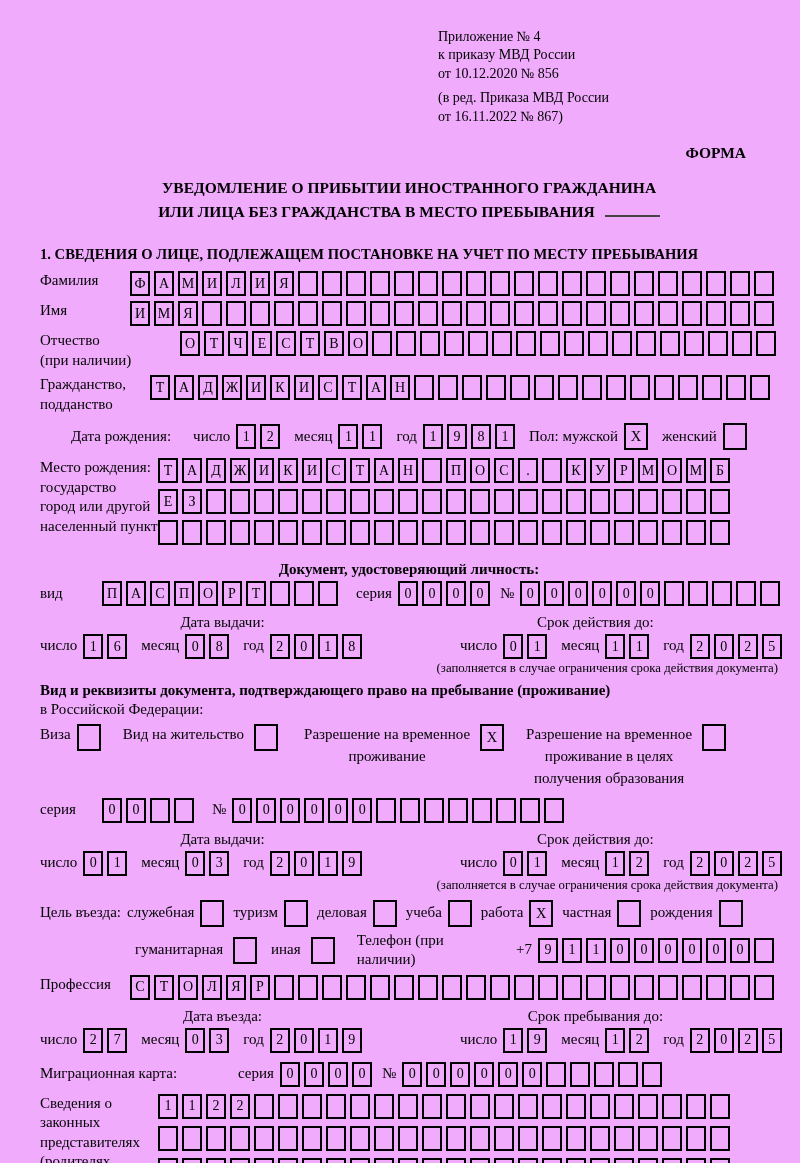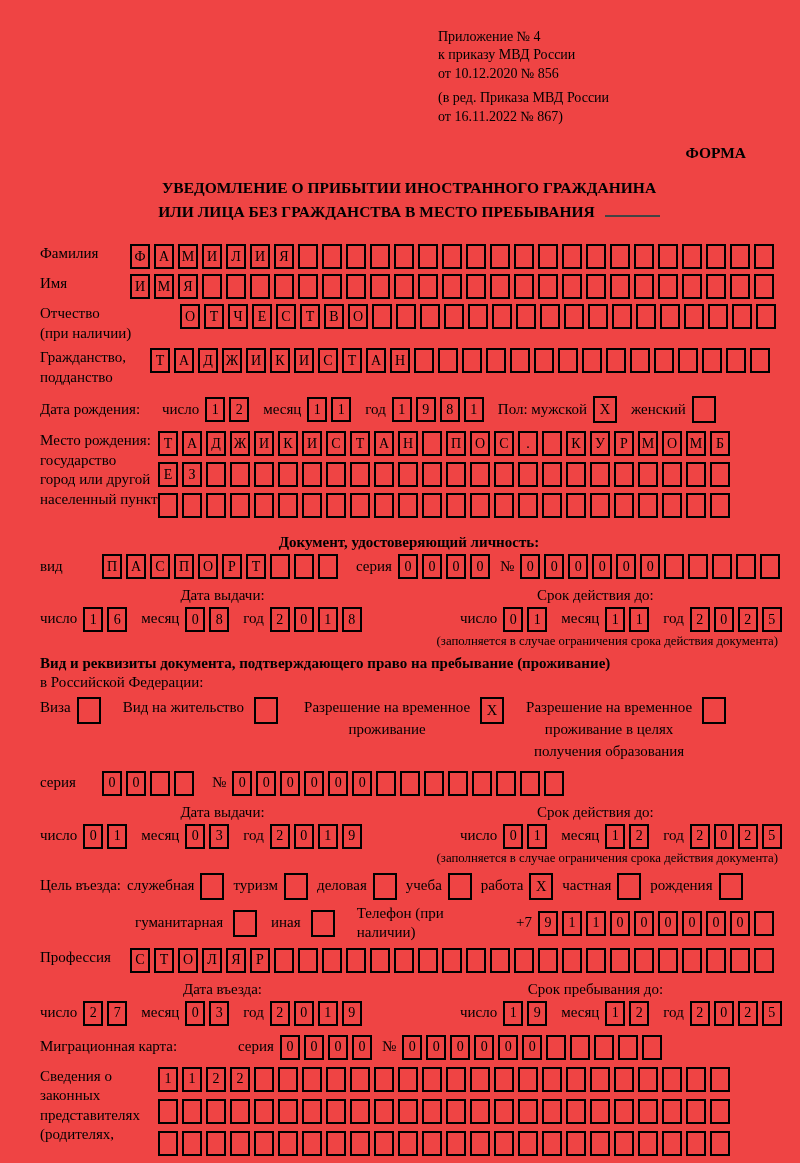--- a/index.html
+++ b/index.html
@@ -1,16 +1,16 @@
 <!DOCTYPE html>
 <html><head>
 <meta charset="utf-8">
 <style>
   html,body{margin:0;padding:0;background:#fff;}
-  .page{width:800px;height:1163px;box-sizing:border-box;background:#ef4444;color:#000;
+  .page{width:800px;height:1163px;box-sizing:border-box;background:#f0abfc;color:#000;
         font-family:"Liberation Serif","DejaVu Serif",serif;font-size:15px;
         padding:28px 22px 8px 40px;overflow:hidden;position:relative;}
   .hdr{margin-left:398px;font-size:14px;line-height:1.32;}
   .hdr-gap{margin-top:6px;}
   .forma{text-align:right;padding-right:32px;font-weight:bold;margin-top:18px;font-size:15.5px;}
   .title{text-align:center;font-weight:bold;font-size:15.5px;margin-top:14px;line-height:1.55;}
   .uline{display:inline-block;width:55px;border-bottom:2px solid #444;margin-left:10px;vertical-align:baseline;}
   .sec{font-weight:bold;font-size:14.6px;margin-top:22px;}
   .row{display:flex;align-items:flex-start;margin-top:5px;}
   .cells{display:flex;flex-wrap:nowrap;}
@@ -52,22 +52,23 @@
 
   <div class="forma">ФОРМА</div>
 
   <div class="title">
     <div>УВЕДОМЛЕНИЕ О ПРИБЫТИИ ИНОСТРАННОГО ГРАЖДАНИНА</div>
     <div>
       <span>ИЛИ ЛИЦА БЕЗ ГРАЖДАНСТВА В МЕСТО ПРЕБЫВАНИЯ</span><span class="uline"></span>
     </div>
   </div>
 
-
-  <div class="row" style="margin-top:20px;">
+  <div class="sec">1. СВЕДЕНИЯ О ЛИЦЕ, ПОДЛЕЖАЩЕМ ПОСТАНОВКЕ НА УЧЕТ ПО МЕСТУ ПРЕБЫВАНИЯ</div>
+
+  <div class="row" style="margin-top:8px;">
     <span class="lbl w90">Фамилия</span>
     <span class="cells">
         <span class="cell">Ф</span>
         <span class="cell">А</span>
         <span class="cell">М</span>
         <span class="cell">И</span>
         <span class="cell">Л</span>
         <span class="cell">И</span>
         <span class="cell">Я</span>
         <span class="cell"></span>
@@ -188,21 +189,21 @@
         <span class="cell"></span>
         <span class="cell"></span>
         <span class="cell"></span>
         <span class="cell"></span>
         <span class="cell"></span>
         <span class="cell"></span>
         <span class="cell"></span>
       </span>
   </div>
 
-  <div class="row" style="margin-top:9px;align-items:center;">
+  <div class="row" style="margin-top:9px;align-items:center;justify-content:center;">
     <span class="lbl w122">Дата рождения:</span>
     <span class="lbl mr6">число</span>
     <span class="cells mr10">
         <span class="cell">1</span>
         <span class="cell">2</span>
       </span>
     <span class="lbl mr6">месяц</span>
     <span class="cells mr10">
         <span class="cell">1</span>
         <span class="cell">1</span>

